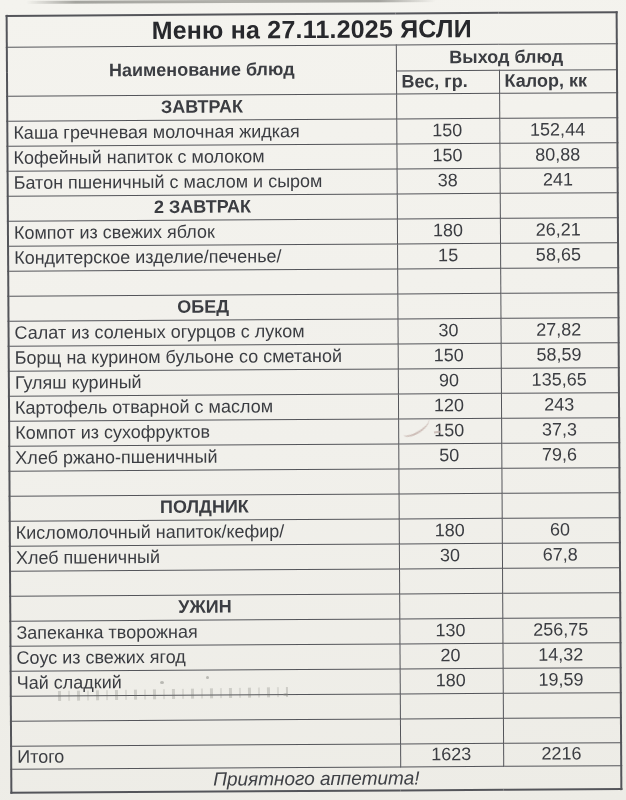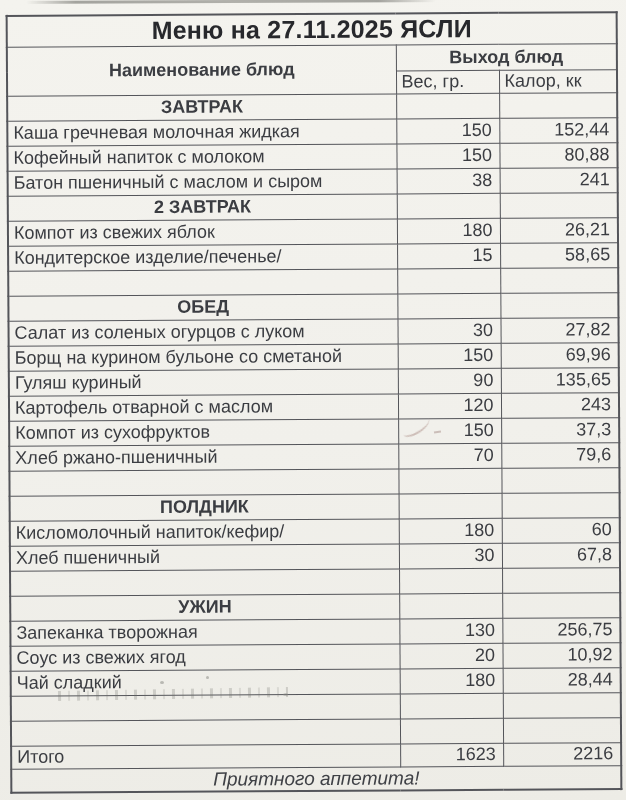--- a/index.html
+++ b/index.html
@@ -27,23 +27,23 @@
   }
   tr{height:25px;}
   tr.title-row{height:31px;}
   .title{
     text-align:center;font-weight:bold;font-size:25px;color:var(--title-ink);
     letter-spacing:0.2px;
   }
   tr.head-1{height:26px;} tr.head-2{height:23px;}
   .h-name{text-align:center;font-weight:bold;font-size:18px;}
   .h-group{text-align:center;font-weight:bold;font-size:18px;}
-  .h-weight,.h-kcal{text-align:left;font-weight:normal;font-size:18px;padding-left:5px;}
+  .h-weight,.h-kcal{text-align:left;font-weight:bold;font-size:18px;padding-left:5px;}
   td.name{text-align:left;padding-left:5px;}
-  td.num{text-align:right;padding-right:7px;}
+  td.num{text-align:center;padding-right:7px;}
   td.section{text-align:center;font-weight:bold;}
   tr.total-row{height:23px;}
   tr.footer-row{height:24px;}
   .footer{
     text-align:center;font-style:italic;font-size:19px;color:#3f4146;
   }
   
   .artifact{position:absolute;pointer-events:none;}
   .top-smudge{
     left:26px;top:0;width:410px;height:3px;border-radius:2px;
@@ -139,40 +139,40 @@
         <td class="num"></td>
       </tr>
       <tr>
         <td class="name">Салат из соленых огурцов с луком</td>
         <td class="num">30</td>
         <td class="num">27,82</td>
       </tr>
       <tr>
         <td class="name">Борщ на курином бульоне со сметаной</td>
         <td class="num">150</td>
-        <td class="num">69,96</td>
+        <td class="num">58,59</td>
       </tr>
       <tr>
         <td class="name">Гуляш куриный</td>
         <td class="num">90</td>
         <td class="num">135,65</td>
       </tr>
       <tr>
         <td class="name">Картофель отварной с маслом</td>
         <td class="num">120</td>
         <td class="num">243</td>
       </tr>
       <tr>
         <td class="name">Компот из сухофруктов</td>
         <td class="num">150</td>
         <td class="num">37,3</td>
       </tr>
       <tr>
         <td class="name">Хлеб ржано-пшеничный</td>
-        <td class="num">70</td>
+        <td class="num">50</td>
         <td class="num">79,6</td>
       </tr>
       <tr>
         <td class="name"></td>
         <td class="num"></td>
         <td class="num"></td>
       </tr>
       <tr>
         <td class="section">ПОЛДНИК</td>
         <td class="num"></td>
@@ -199,26 +199,26 @@
         <td class="num"></td>
       </tr>
       <tr>
         <td class="name">Запеканка творожная</td>
         <td class="num">130</td>
         <td class="num">256,75</td>
       </tr>
       <tr>
         <td class="name">Соус из свежих ягод</td>
         <td class="num">20</td>
-        <td class="num">10,92</td>
+        <td class="num">14,32</td>
       </tr>
       <tr>
         <td class="name">Чай сладкий</td>
         <td class="num">180</td>
-        <td class="num">28,44</td>
+        <td class="num">19,59</td>
       </tr>
       <tr>
         <td class="name"></td>
         <td class="num"></td>
         <td class="num"></td>
       </tr>
       <tr>
         <td class="name"></td>
         <td class="num"></td>
         <td class="num"></td>

